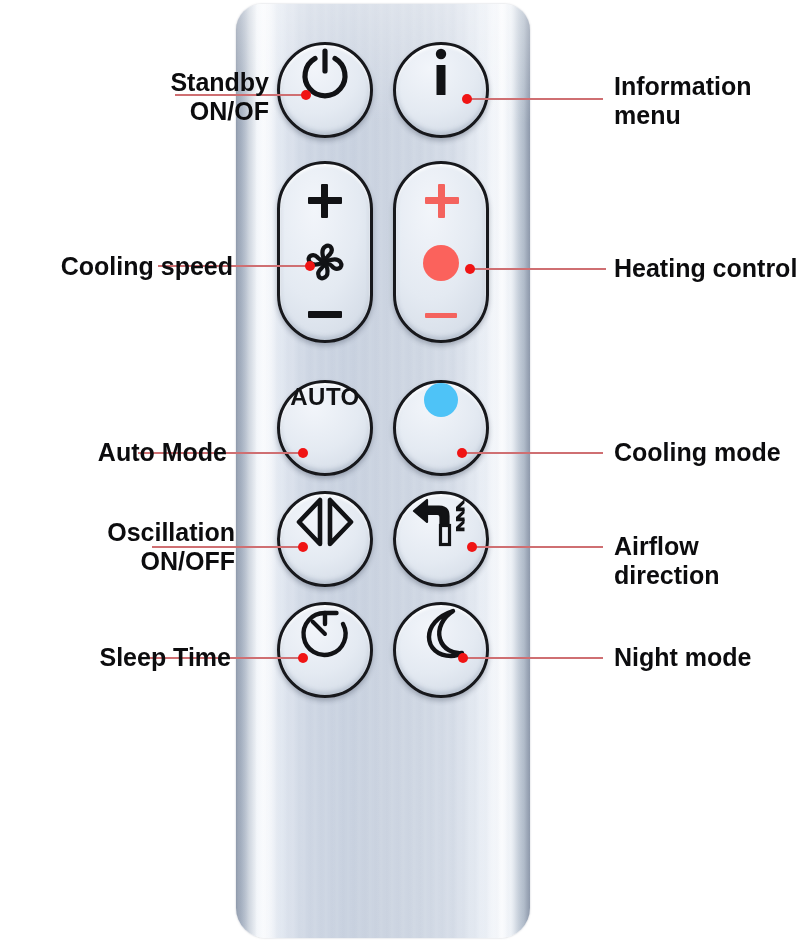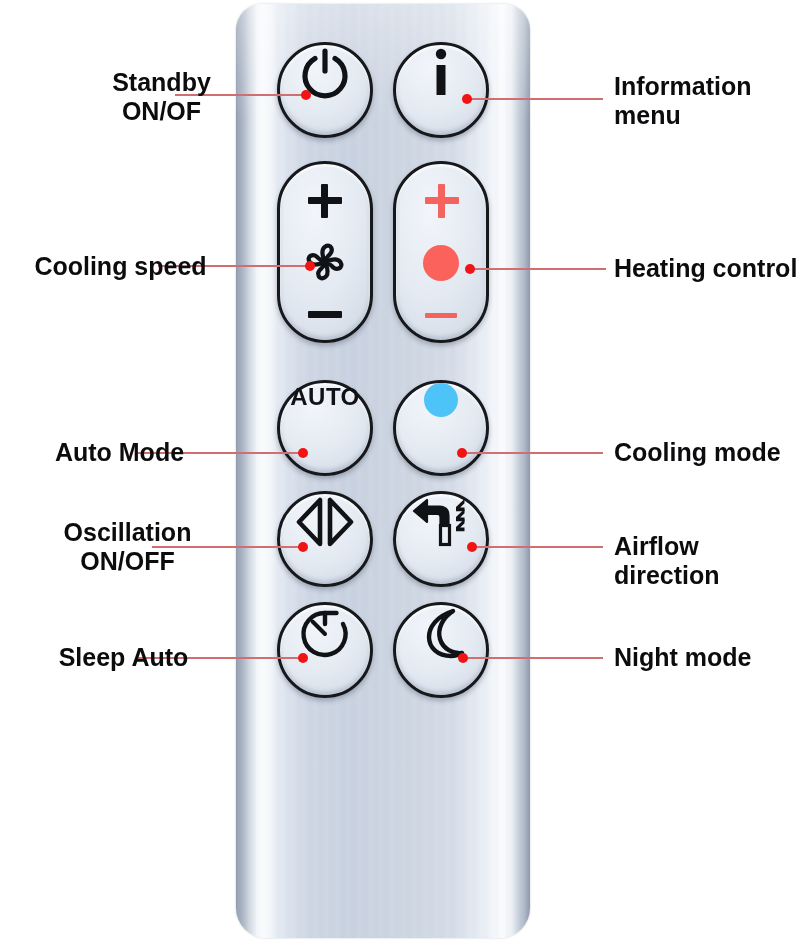--- a/index.html
+++ b/index.html
@@ -134,21 +134,21 @@
   
   .callout {
     position: absolute;
     font-family: "Liberation Sans", sans-serif;
     font-size: 25px;
     font-weight: 700;
     color: #0c0c0e;
     line-height: 1.16;
     white-space: pre-line;
   }
-  .callout.left  { text-align: center; }
+  .callout.left  { text-align: right; }
   .callout.right { text-align: left; }
 </style>
 </head>
 <body>
 
 <div id="stage">
 
   <div id="remote-body">
     <div id="body-texture"></div>
     <div id="body-sheen"></div>
@@ -289,21 +289,21 @@
   <div class="callout left" style="left:54px;  top:68px;  width:215px;">Standby
 ON/OF</div>
 
   <div class="callout left" style="left:8px;   top:252px; width:225px;">Cooling speed</div>
 
   <div class="callout left" style="left:20px;  top:518px; width:215px;">Oscillation
 ON/OFF</div>
 
   <div class="callout left" style="left:12px;  top:438px; width:215px;">Auto Mode</div>
 
-  <div class="callout left" style="left:16px;  top:643px; width:215px;">Sleep Auto</div>
+  <div class="callout left" style="left:16px;  top:643px; width:215px;">Sleep Time</div>
 
   <div class="callout right" style="left:614px; top:72px;  width:190px;">Information
 menu</div>
 
   <div class="callout right" style="left:614px; top:254px; width:190px;">Heating control</div>
 
   <div class="callout right" style="left:614px; top:438px; width:190px;">Cooling mode</div>
 
   <div class="callout right" style="left:614px; top:532px; width:195px;">Airflow direction</div>
 

